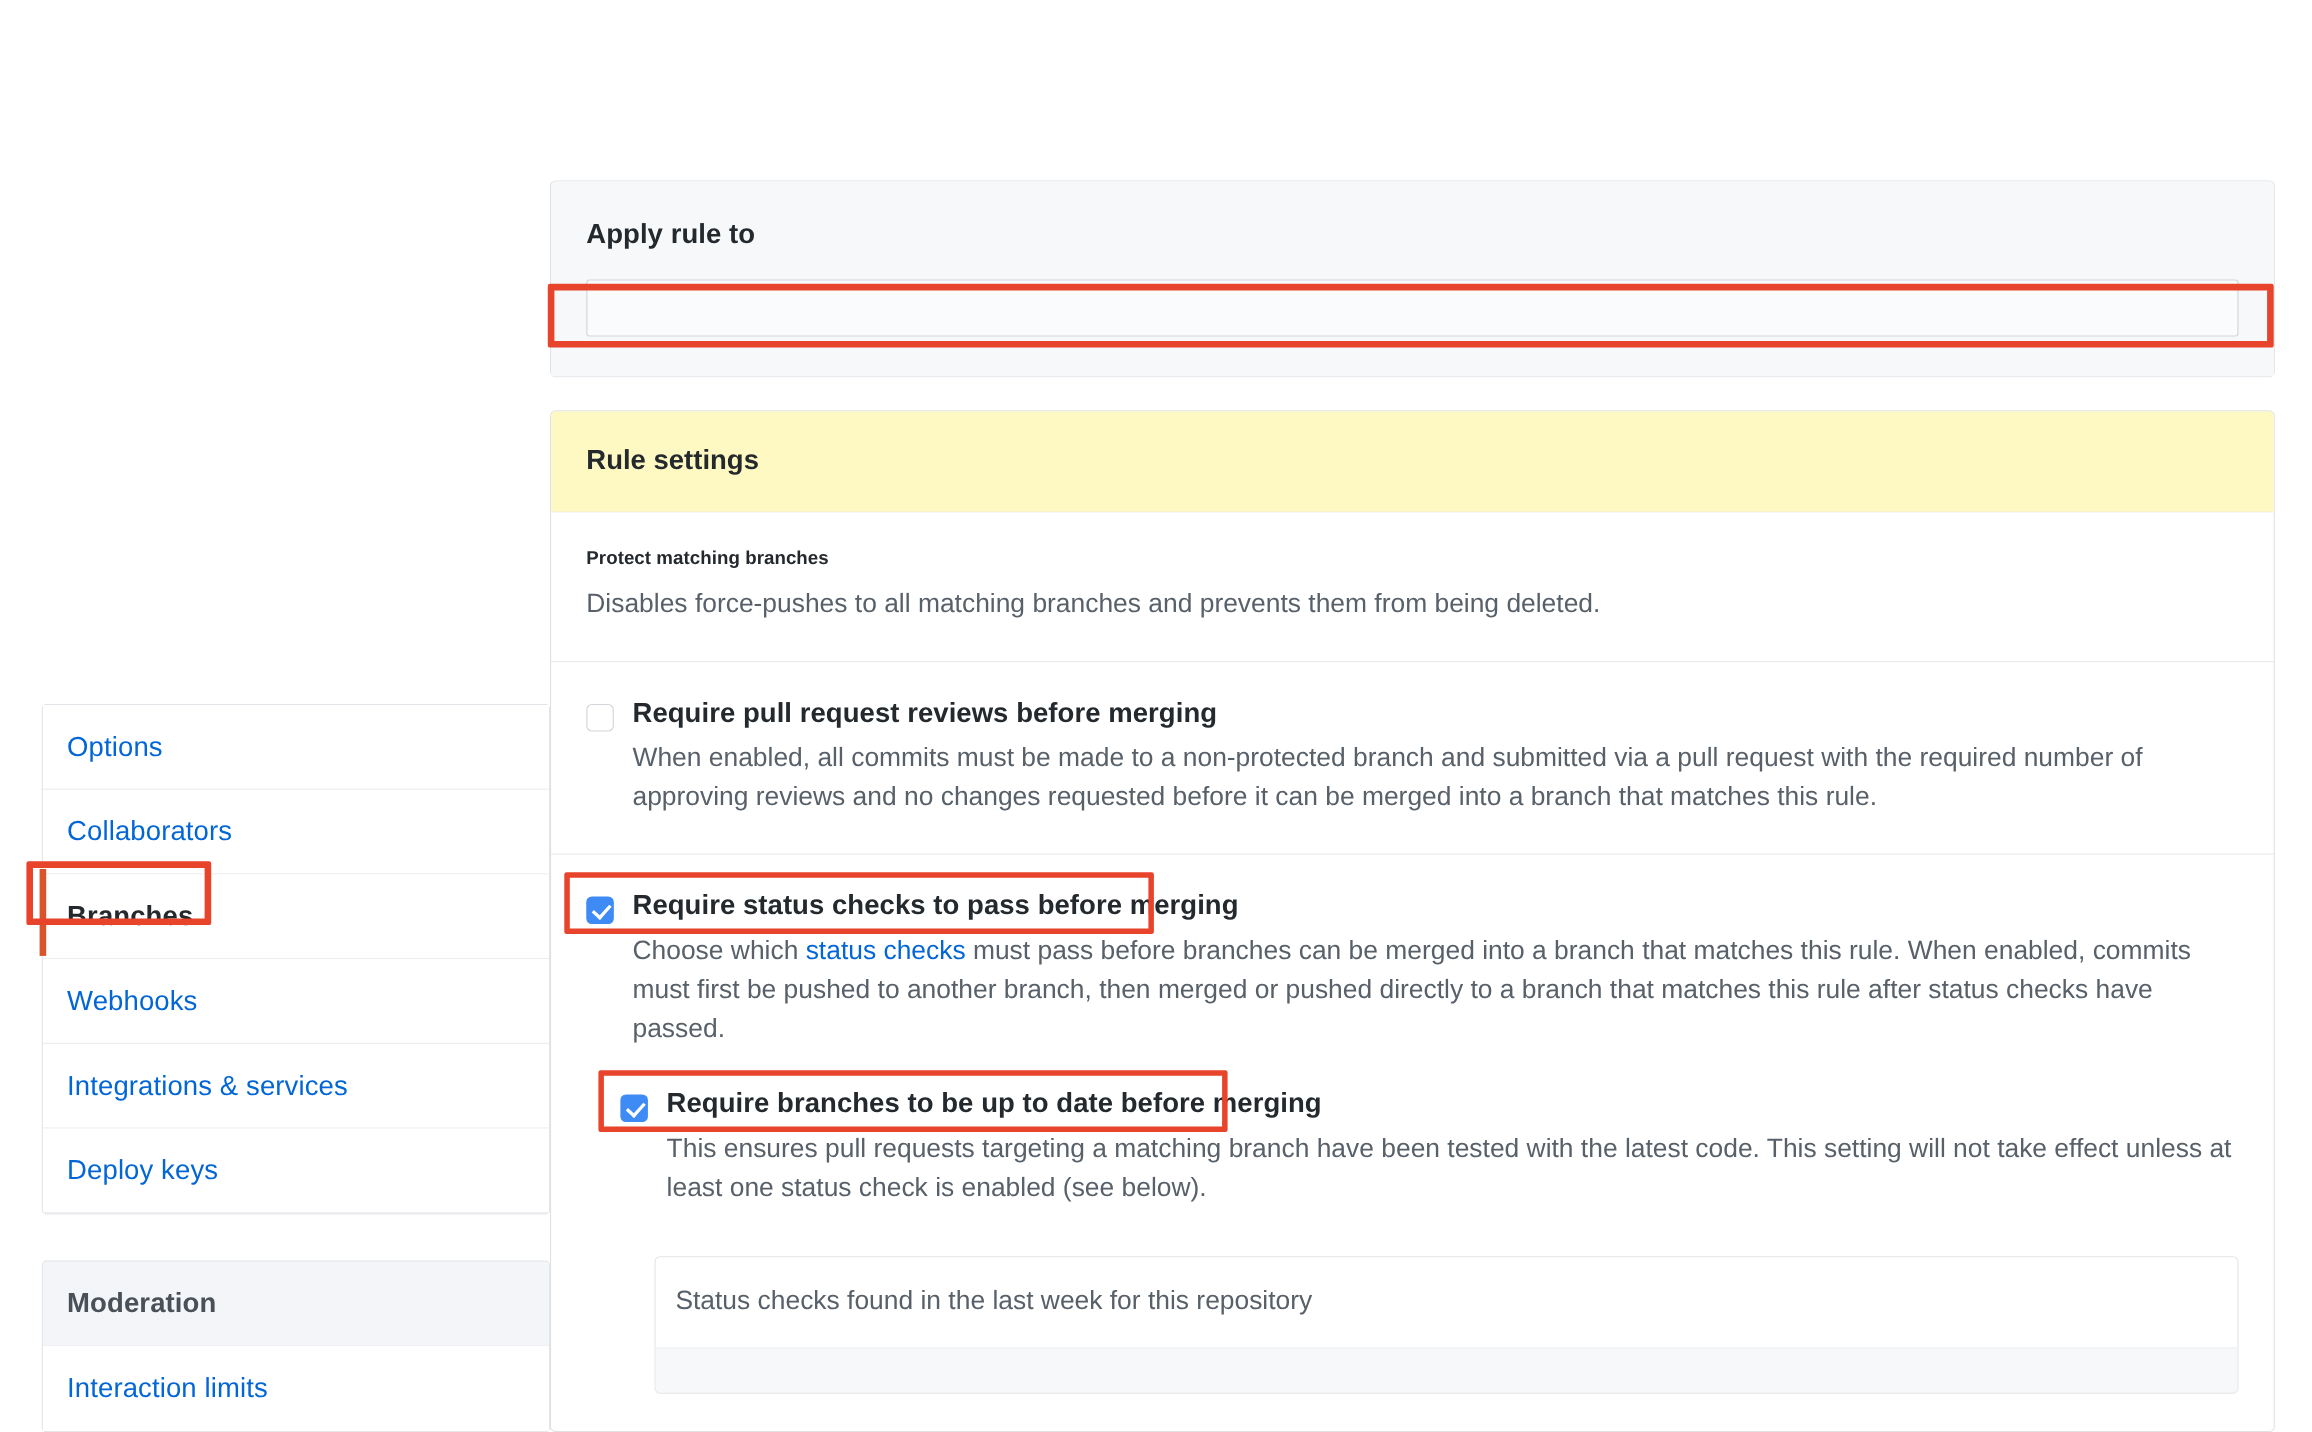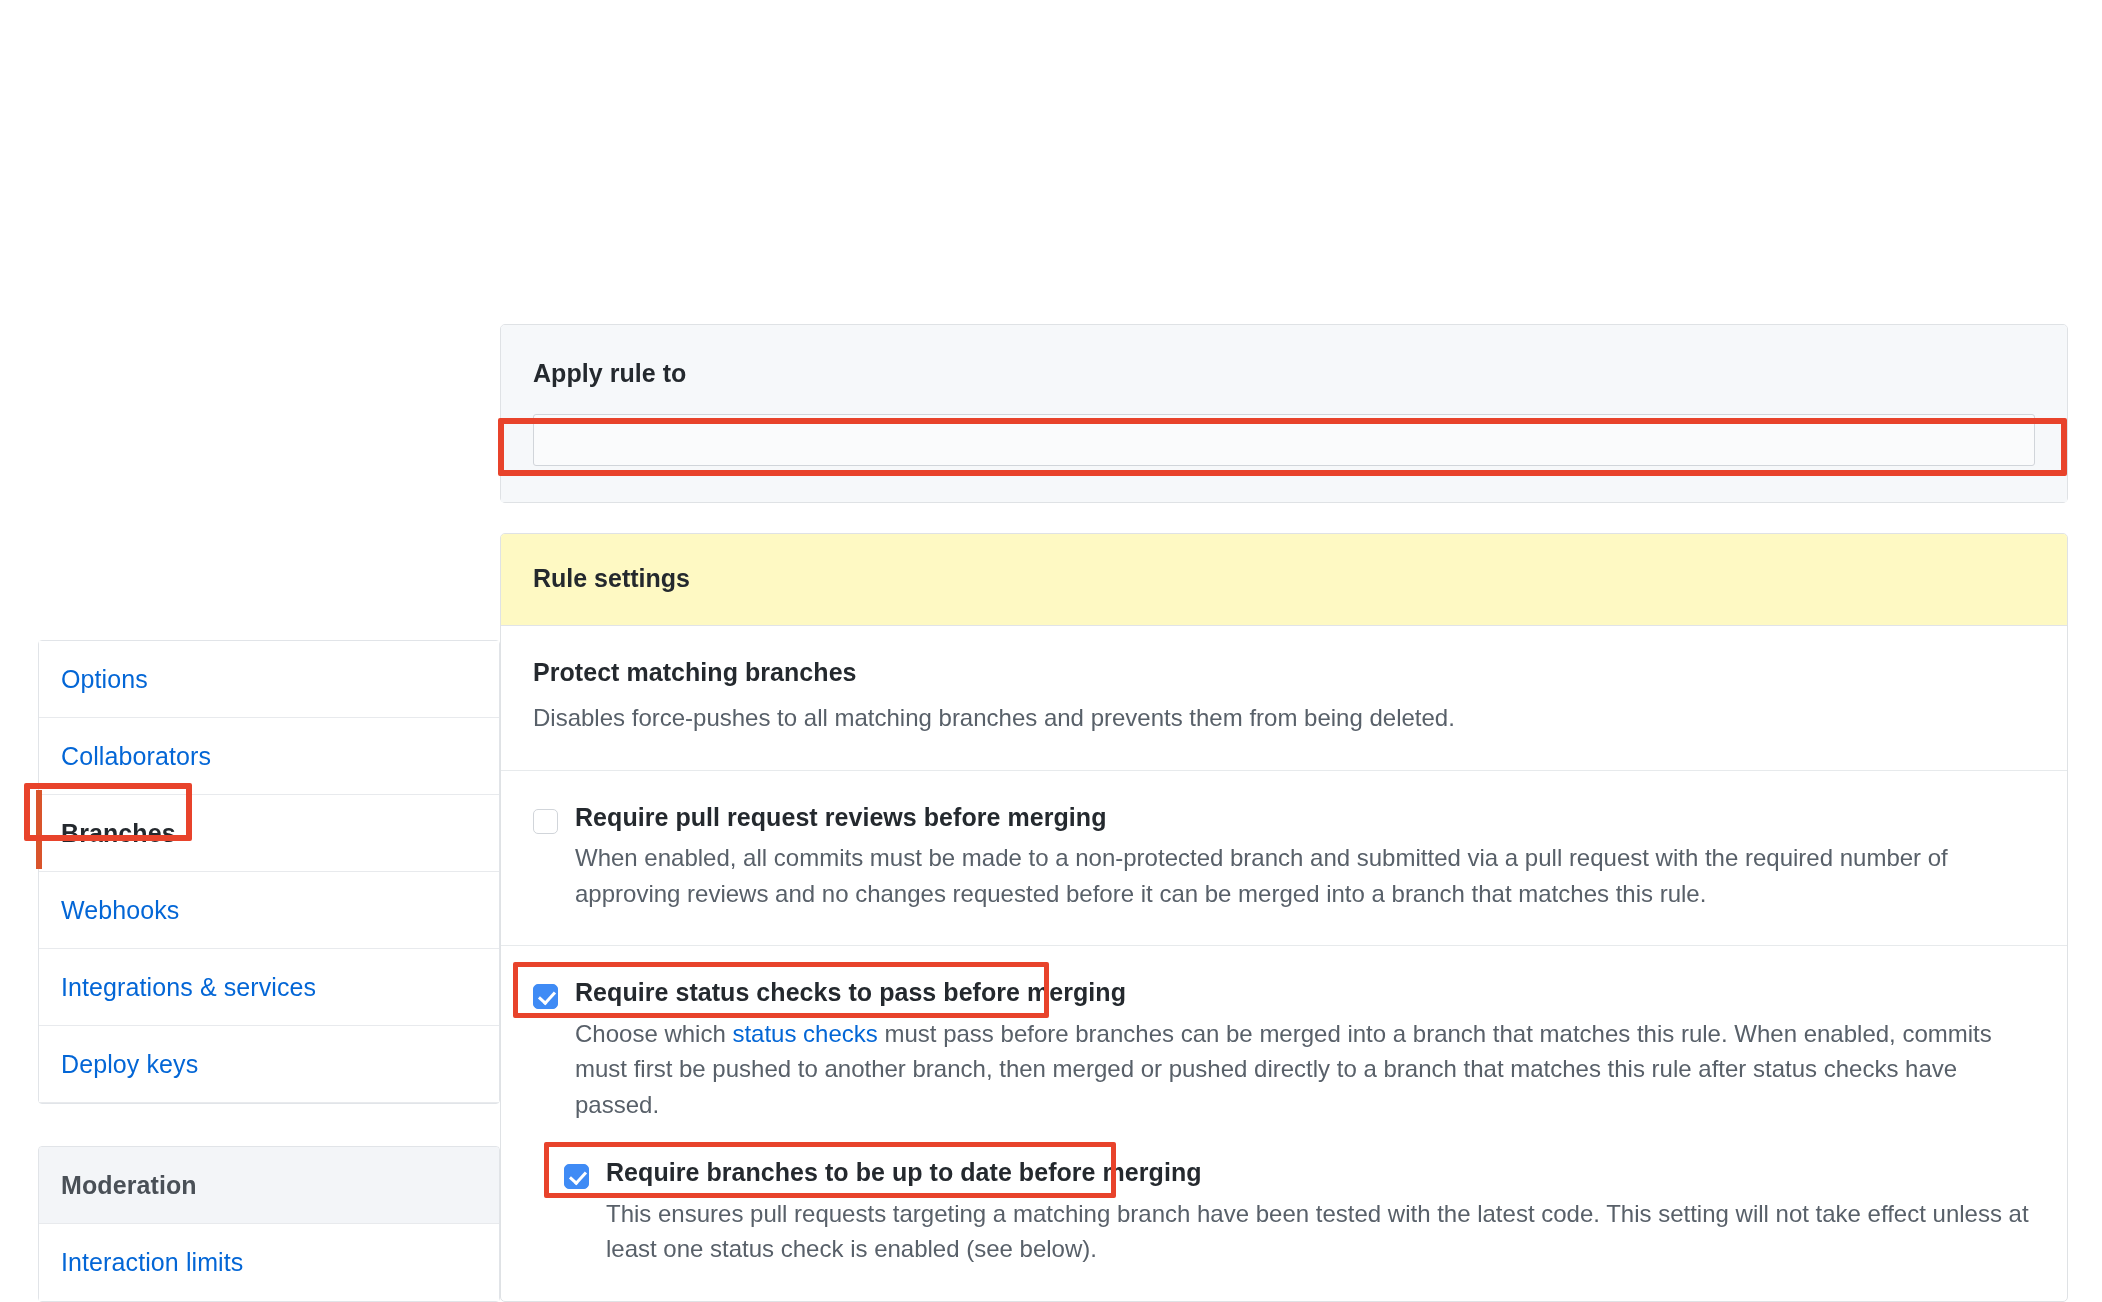--- a/index.html
+++ b/index.html
@@ -172,21 +172,21 @@
     color: #24292e;
   }
 
   .section {
     padding: 32px 32px 34px 32px;
     border-bottom: 1px solid #e7eaec;
   }
   .section:last-child { border-bottom: none; }
 
   .section-title {
-    font-size: 25px;
+    font-size: 17px;
     font-weight: bold;
     color: #24292e;
     margin-bottom: 14px;
     letter-spacing: 0.05px;
   }
 
   .section-desc {
     font-size: 24px;
     color: #586069;
     line-height: 1.45;
@@ -366,20 +366,24 @@
         <div class="nested">
           <div class="check-row">
             <span class="cb checked"></span>
             <div class="check-body">
               <div class="check-label">Require branches to be up to date before merging</div>
               <div class="check-desc">This ensures pull requests targeting a matching branch have been tested with the latest code. This setting will not take effect unless at least one status check is enabled (see below).</div>
             </div>
             <div class="hl-label hl-up-to-date"></div>
           </div>
 
+          <div class="status-box">
+            <div class="status-box-head">Status checks found in the last week for this repository</div>
+            <div class="status-box-body"></div>
+          </div>
         </div>
       </div>
 
     </section>
 
   </main>
 
 </div>
 
 </body></html>

